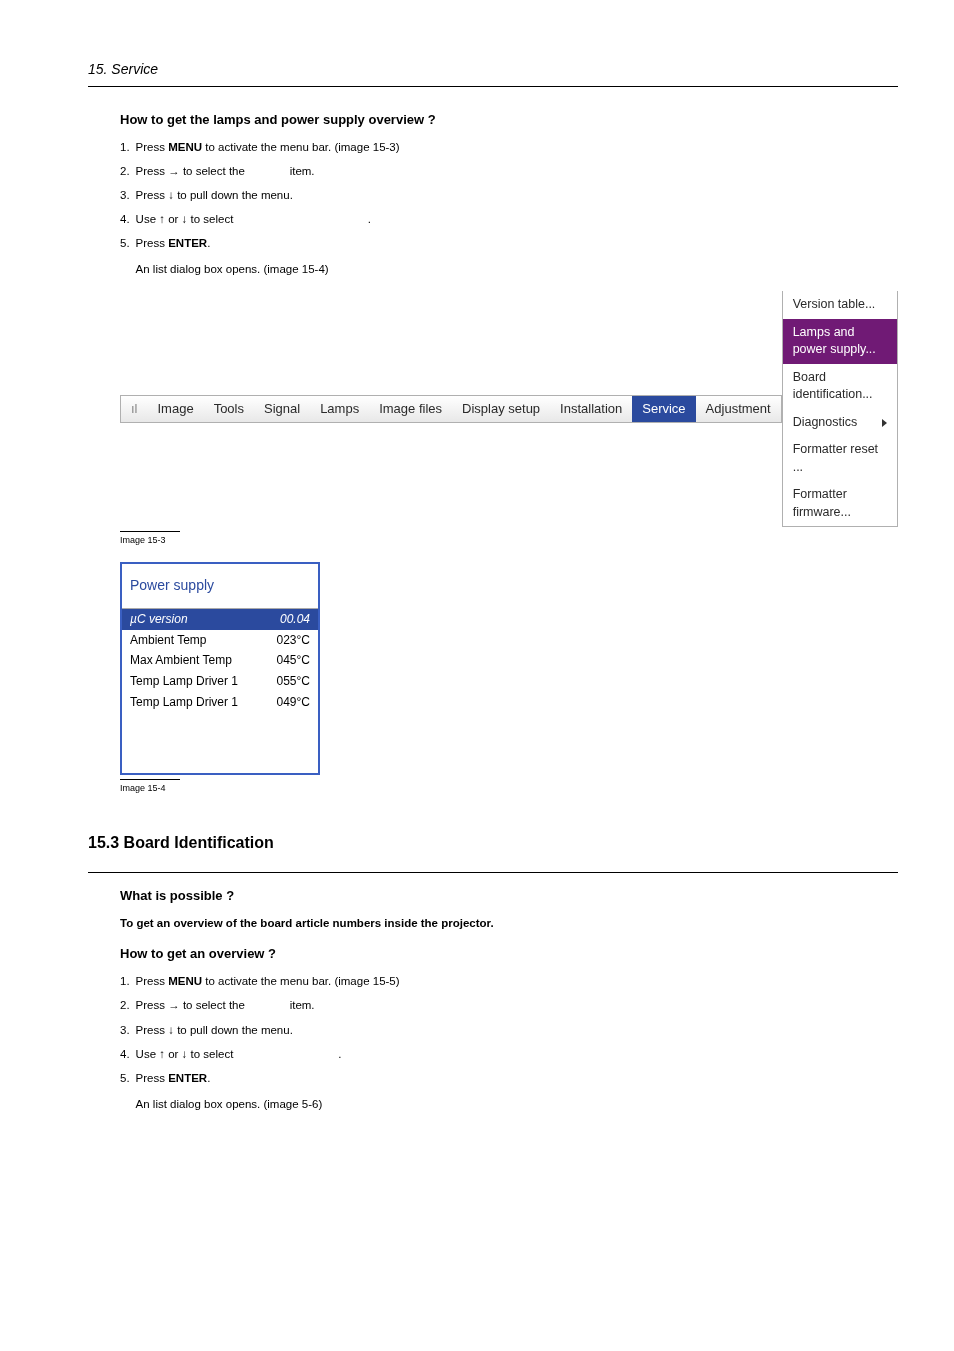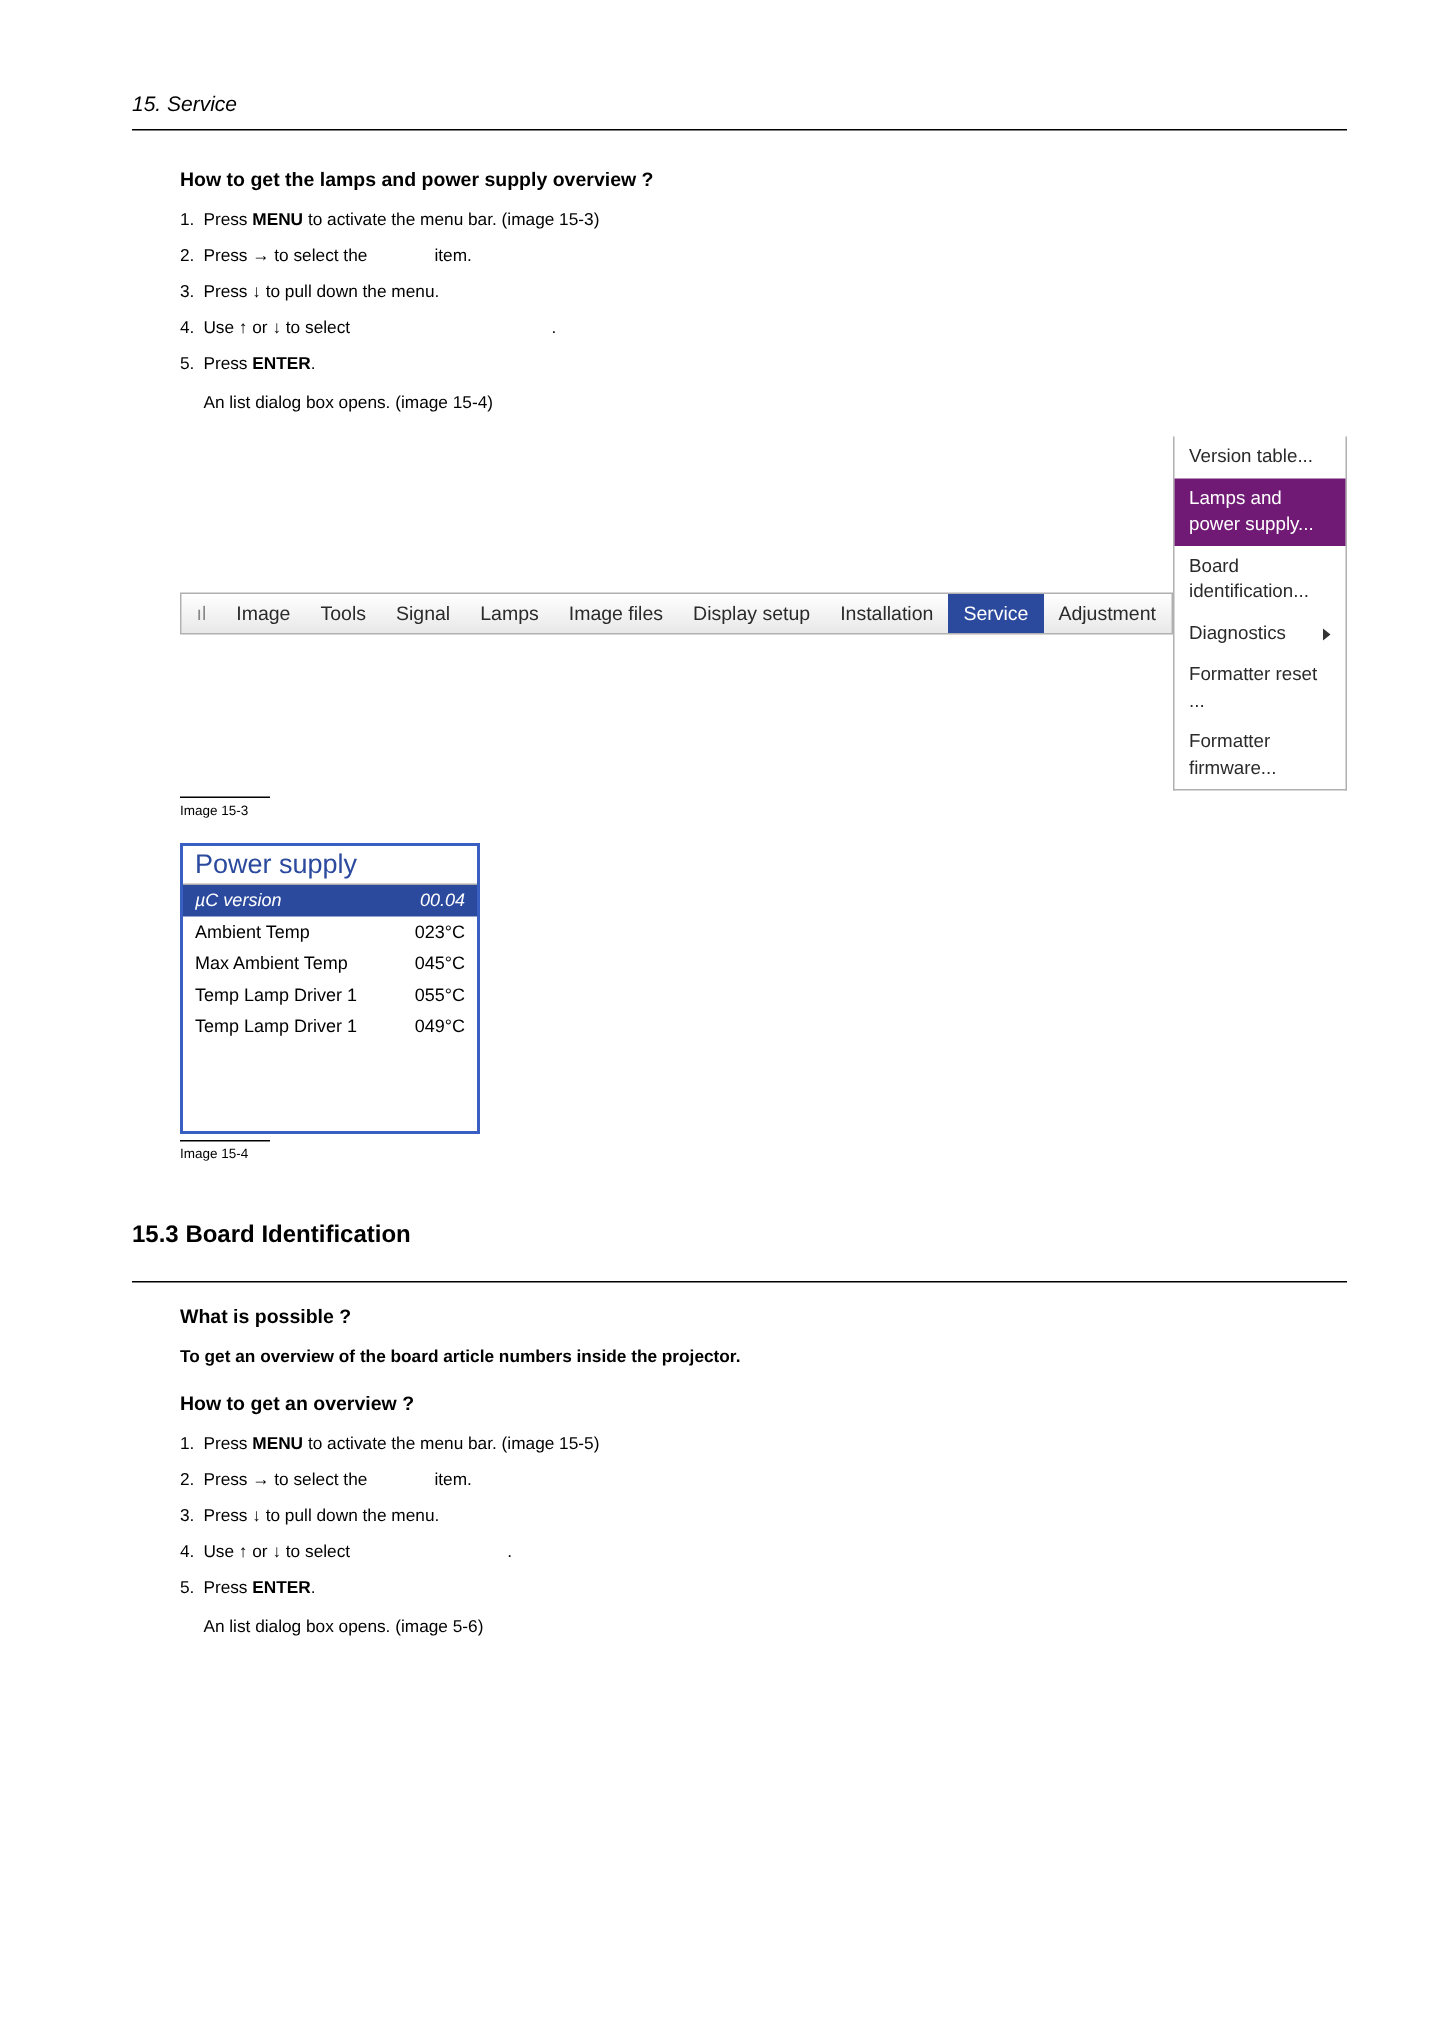--- a/index.html
+++ b/index.html
@@ -117,22 +117,22 @@
 
     
     .ps-dialog {
       width: 200px;
       border: 2px solid #3a5fc2;
       background: #fff;
       font-size: 12px;
     }
     .ps-title {
       color: #2b4a9e;
-      padding: 0 8px;
-      font-size: 18px;
+      padding: 12px 8px;
+      font-size: 14px;
       border-bottom: 1px solid #aaa;
     }
     .ps-body { padding: 0; }
     .ps-row {
       display: flex;
       justify-content: space-between;
       padding: 2px 8px;
       color: #000000;
     }
     .ps-row.selected {

